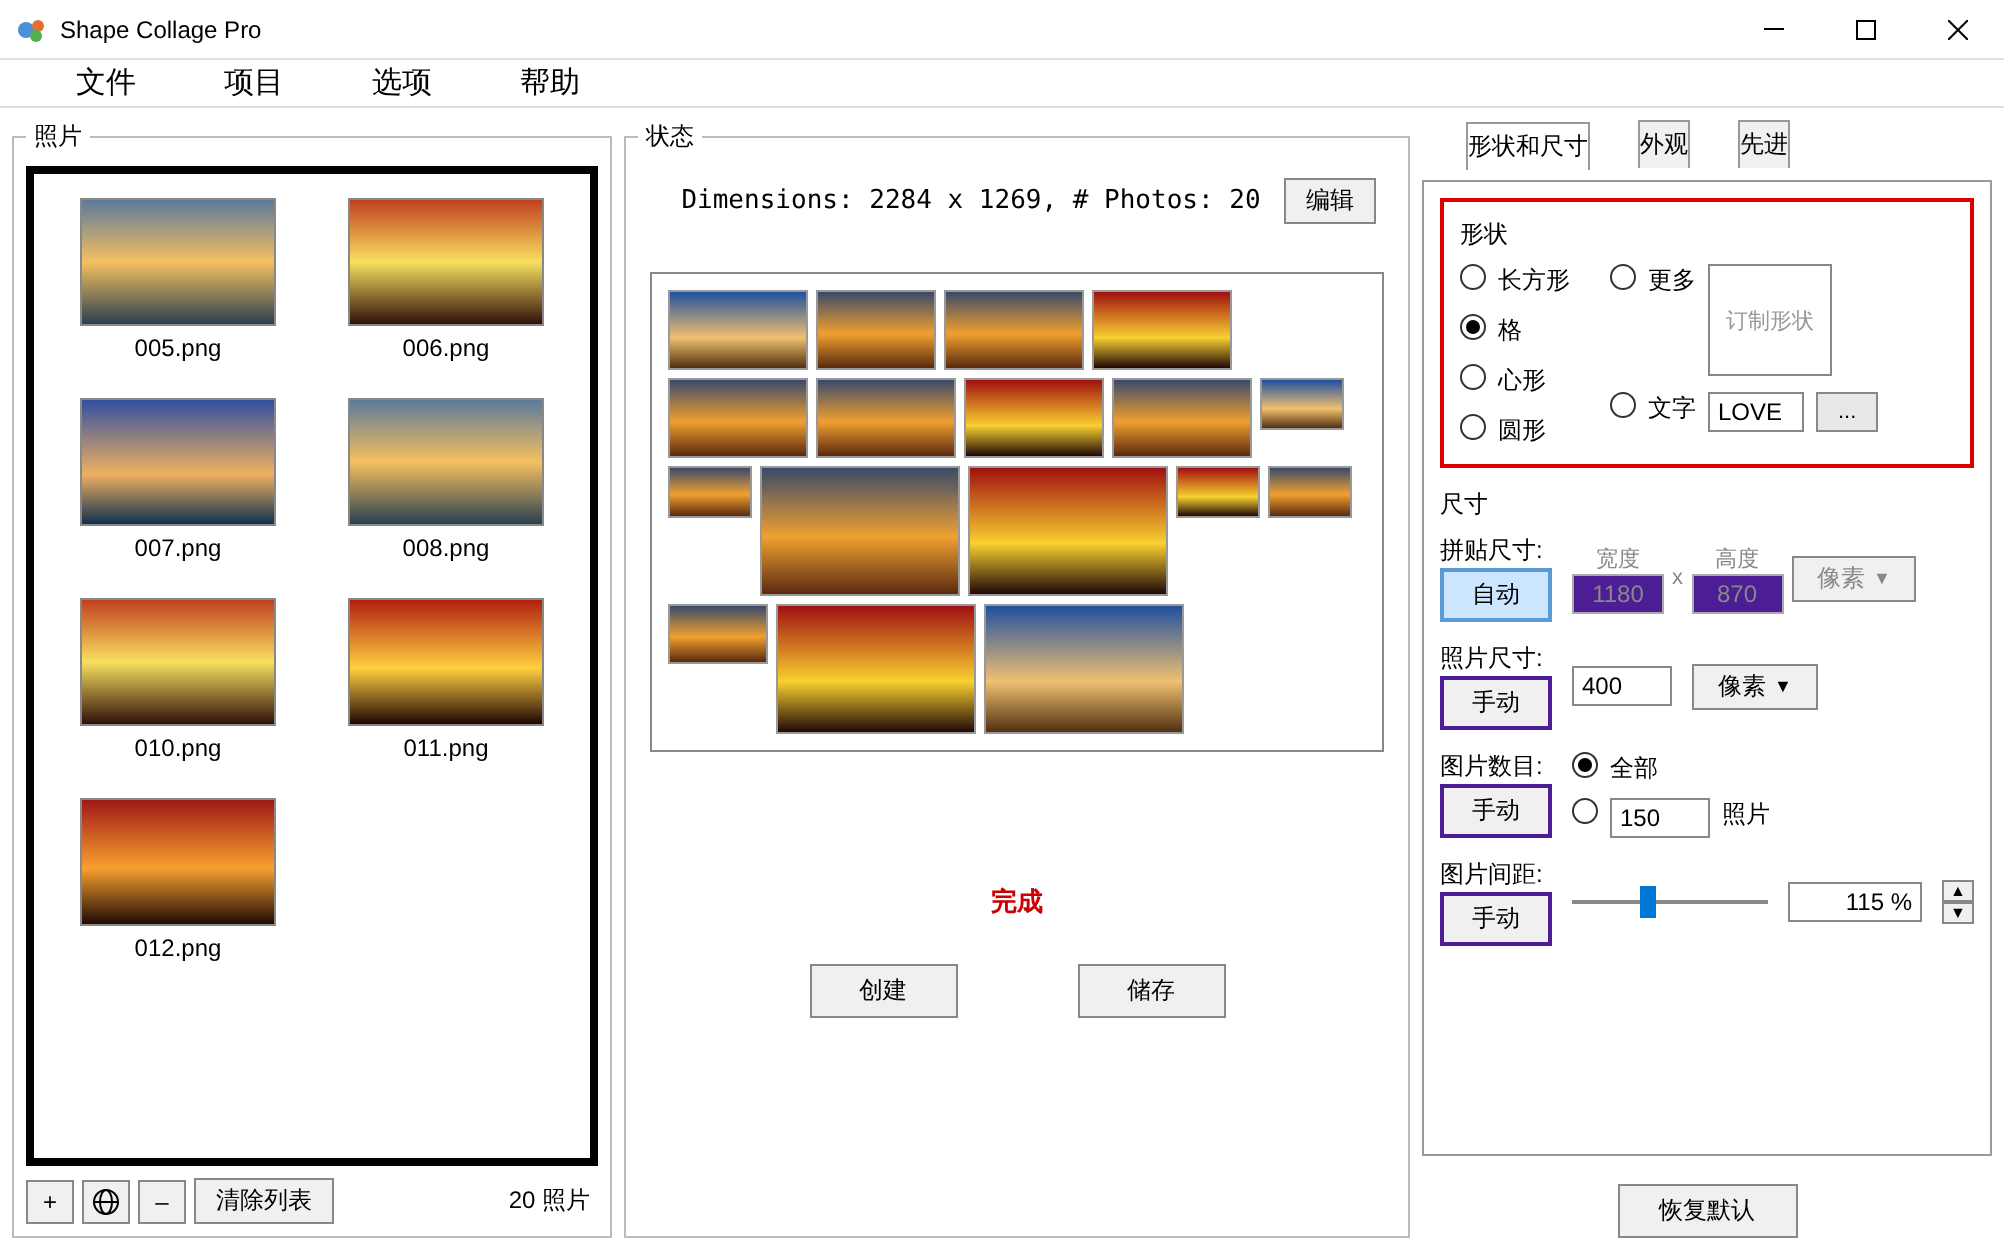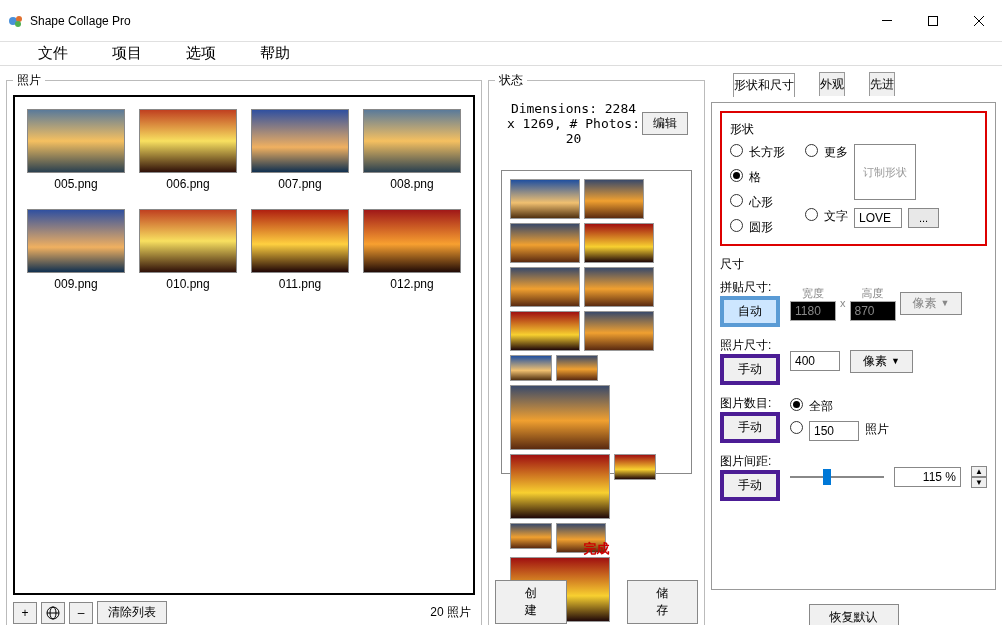--- a/index.html
+++ b/index.html
@@ -1,33 +1,33 @@
 <!DOCTYPE html>
 <html><head>
 <meta charset="utf-8">
 <style>
 * { box-sizing: border-box; margin: 0; padding: 0; }
 body { font-family: "Microsoft YaHei", "SimSun", sans-serif; font-size: 12px; background: #fff; color: #000; }
 
-.titlebar { display: flex; align-items: center; height: 42px; padding: 0 0 0 8px; border-bottom: 1px solid #e0e0e0; }
+.titlebar { display: flex; align-items: center; height: 30px; padding: 0 0 0 8px; border-bottom: 1px solid #e0e0e0; }
 .titlebar .app-icon { width: 16px; height: 16px; margin-right: 6px; }
 .titlebar .title { flex: 1; font-size: 12px; }
 .win-controls { display: flex; }
 .win-btn { width: 46px; height: 30px; display: flex; align-items: center; justify-content: center; cursor: pointer; }
 
 .menubar { display: flex; gap: 4px; padding: 2px 6px; height: 24px; align-items: center; border-bottom: 1px solid #ddd; }
 .menu-item { padding: 2px 8px; cursor: pointer; font-size: 15px; margin-left: 24px; }
 
 .main { display: flex; padding: 6px; gap: 6px; height: calc(625px - 30px - 24px); }
 
 fieldset { border: 1px solid #bbb; padding: 6px; position: relative; }
 legend { font-size: 12px; padding: 0 4px; }
 
 .panel-photos { width: 300px; display: flex; flex-direction: column; }
-.photo-grid-wrapper { flex: 1; border: 2px solid #000000; background: #fff; overflow-y: scroll; padding: 12px; display: grid; grid-template-columns: 1fr 1fr 1fr 1fr; gap: 18px 14px; align-content: start; }
+.photo-grid-wrapper { flex: 1; border: 4px solid #000000; background: #fff; overflow-y: scroll; padding: 12px; display: grid; grid-template-columns: 1fr 1fr; gap: 18px 14px; align-content: start; }
 .photo-item { text-align: center; }
 .photo-thumb { width: 98px; height: 64px; border: 1px solid #888; background: linear-gradient(180deg,#4a6a8a 0%,#e8a74a 50%,#2a1a1a 100%); display: block; margin: 0 auto; }
 .photo-item .caption { margin-top: 4px; font-size: 12px; }
 
 .panel-photos .bottom-bar { display: flex; align-items: center; gap: 4px; padding-top: 6px; }
 .sq-btn { width: 24px; height: 22px; border: 1px solid #888; background: #f0f0f0; display: flex; align-items: center; justify-content: center; cursor: pointer; font-size: 12px; }
 .btn { border: 1px solid #888; background: #f0f0f0; padding: 2px 10px; cursor: pointer; font-size: 12px; }
 .bottom-bar .count { margin-left: auto; margin-right: 4px; font-size: 12px; }
 
 .panel-status { flex: 1; display: flex; flex-direction: column; }
@@ -53,26 +53,26 @@
 .shape-col { display: flex; flex-direction: column; gap: 8px; }
 .radio-row { display: flex; gap: 6px; font-size: 12px; }
 .radio-circle { width: 13px; height: 13px; border: 1px solid #333; border-radius: 50%; display: inline-flex; align-items: center; justify-content: center; background: #fff; }
 .radio-circle.checked::after { content: ''; width: 7px; height: 7px; background: #000; border-radius: 50%; }
 .text-input { border: 1px solid #888; padding: 2px 4px; font-size: 12px; width: 48px; }
 .ellipsis-btn { border: 1px solid #888; background: #e8e8e8; padding: 2px 10px; cursor: pointer; font-size: 11px; }
 .custom-shape-box { width: 62px; height: 56px; border: 1px solid #888; display: flex; align-items: center; justify-content: center; color: #999; font-size: 11px; }
 
 .size-section .row { display: flex; align-items: center; gap: 10px; margin-bottom: 10px; }
 .row-label { width: 56px; font-size: 12px; }
-.mode-btn { border: 4px solid #4c1d95; padding: 3px 14px; font-size: 12px; cursor: pointer; }
+.mode-btn { border: 2px solid #4c1d95; padding: 3px 14px; font-size: 12px; cursor: pointer; }
 .mode-btn.auto { background: #cde6ff; border-color: #5a9bd5; }
 .mode-btn.manual { background: #f0f0f0; }
 .dim-pair { display: flex; align-items: center; gap: 4px; }
 .dim-label { color: #888; font-size: 11px; }
-.dim-input { border: 1px solid #aaa; padding: 2px 4px; width: 46px; font-size: 12px; color: #888; background: #000000; }
+.dim-input { border: 1px solid #aaa; padding: 2px 4px; width: 46px; font-size: 12px; color: #888; background: #4c1d95; text-align: center; }
 .x-sep { color: #888; font-size: 11px; }
 .unit-select { border: 1px solid #888; padding: 2px 12px; font-size: 12px; background: #f0f0f0; cursor: pointer; display: inline-flex; align-items: center; gap: 4px; }
 .unit-select .arrow { font-size: 9px; }
 .num-input { border: 1px solid #888; padding: 2px 4px; width: 50px; font-size: 12px; }
 
 .slider-wrap { flex: 1; position: relative; height: 18px; display: flex; align-items: center; }
 .slider-track { height: 2px; background: #888; width: 100%; position: absolute; }
 .slider-thumb { width: 8px; height: 16px; background: #0078d7; position: absolute; left: 35%; cursor: pointer; }
 .pct-box { border: 1px solid #888; padding: 2px 4px; font-size: 12px; width: 67px; text-align: right; }
 
@@ -135,24 +135,20 @@
           <div class="photo-thumb tvar2"></div>
           <div class="caption">006.png</div>
         </div>
       <div class="photo-item">
           <div class="photo-thumb tvar3"></div>
           <div class="caption">007.png</div>
         </div>
       <div class="photo-item">
           <div class="photo-thumb tvar1"></div>
           <div class="caption">008.png</div>
-        </div>
-      <div class="photo-item">
-          <div class="photo-thumb tvar3"></div>
-          <div class="caption">009.png</div>
         </div>
       <div class="photo-item">
           <div class="photo-thumb tvar2"></div>
           <div class="caption">010.png</div>
         </div>
       <div class="photo-item">
           <div class="photo-thumb tvar4"></div>
           <div class="caption">011.png</div>
         </div>
       <div class="photo-item">

